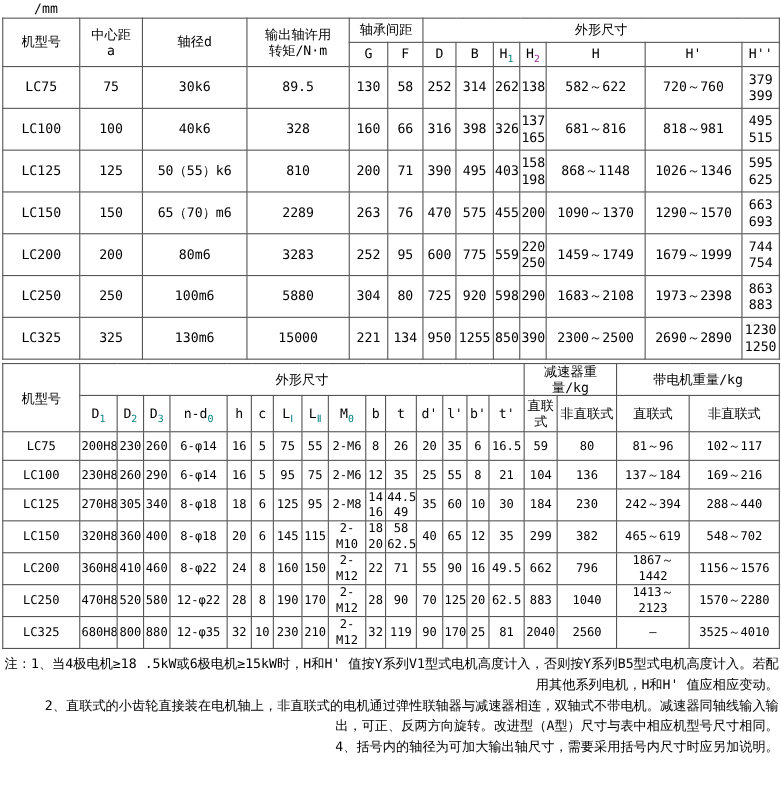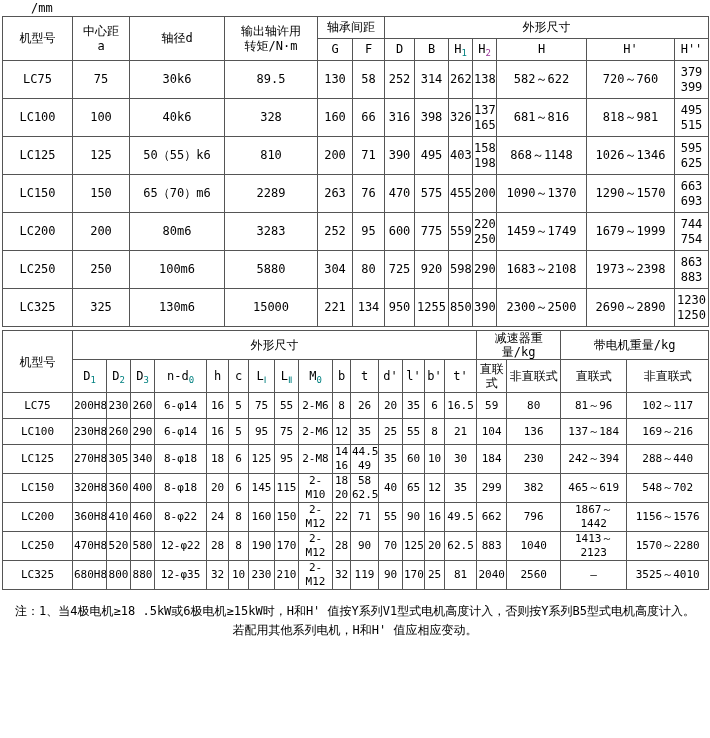--- a/index.html
+++ b/index.html
@@ -27,21 +27,21 @@
   .t1 { margin-bottom:3px; }
   .t1 th { font-size:12px; height:21px; line-height:15px; }
   .t1 td { font-size:12px; height:37px; line-height:15px; }
   
   .t2 th { font-size:12px; height:21px; line-height:14px; }
   .t2 th.letters { height:32px; }
   .t2 td { font-size:11px; height:25px; line-height:14px; }
   sub.ts  { font-size:9px; color:#008080; line-height:0; }
   sub.ts2 { font-size:9px; color:#993399; line-height:0; }
   .notes { margin:4px 2px 0 2px; font-size:12px; }
-  .notes p { margin:12px; line-height:19px; text-align:center; }
+  .notes p { margin:0; line-height:19px; text-align:right; }
   .notes p.ind { text-indent:28px; }
 </style>
 </head>
 <body>
 
 <div class="unit-label">/mm</div>
 
 <table class="t1">
   <colgroup>
     <col style="width:70px">
@@ -409,13 +409,15 @@
         <td>2040</td>
         <td>2560</td>
         <td>—</td>
         <td>3525～4010</td>
       </tr>
     </tbody>
 </table>
 
 <div class="notes">
   <p>注：1、当4极电机≥18 .5kW或6极电机≥15kW时，H和H' 值按Y系列V1型式电机高度计入，否则按Y系列B5型式电机高度计入。若配用其他系列电机，H和H' 值应相应变动。</p>
+  <p class="ind">2、直联式的小齿轮直接装在电机轴上，非直联式的电机通过弹性联轴器与减速器相连，双轴式不带电机。减速器同轴线输入输出，可正、反两方向旋转。改进型（A型）尺寸与表中相应机型号尺寸相同。</p>
+  <p class="ind">4、括号内的轴径为可加大输出轴尺寸，需要采用括号内尺寸时应另加说明。</p>
 </div>
 
 </body></html>

